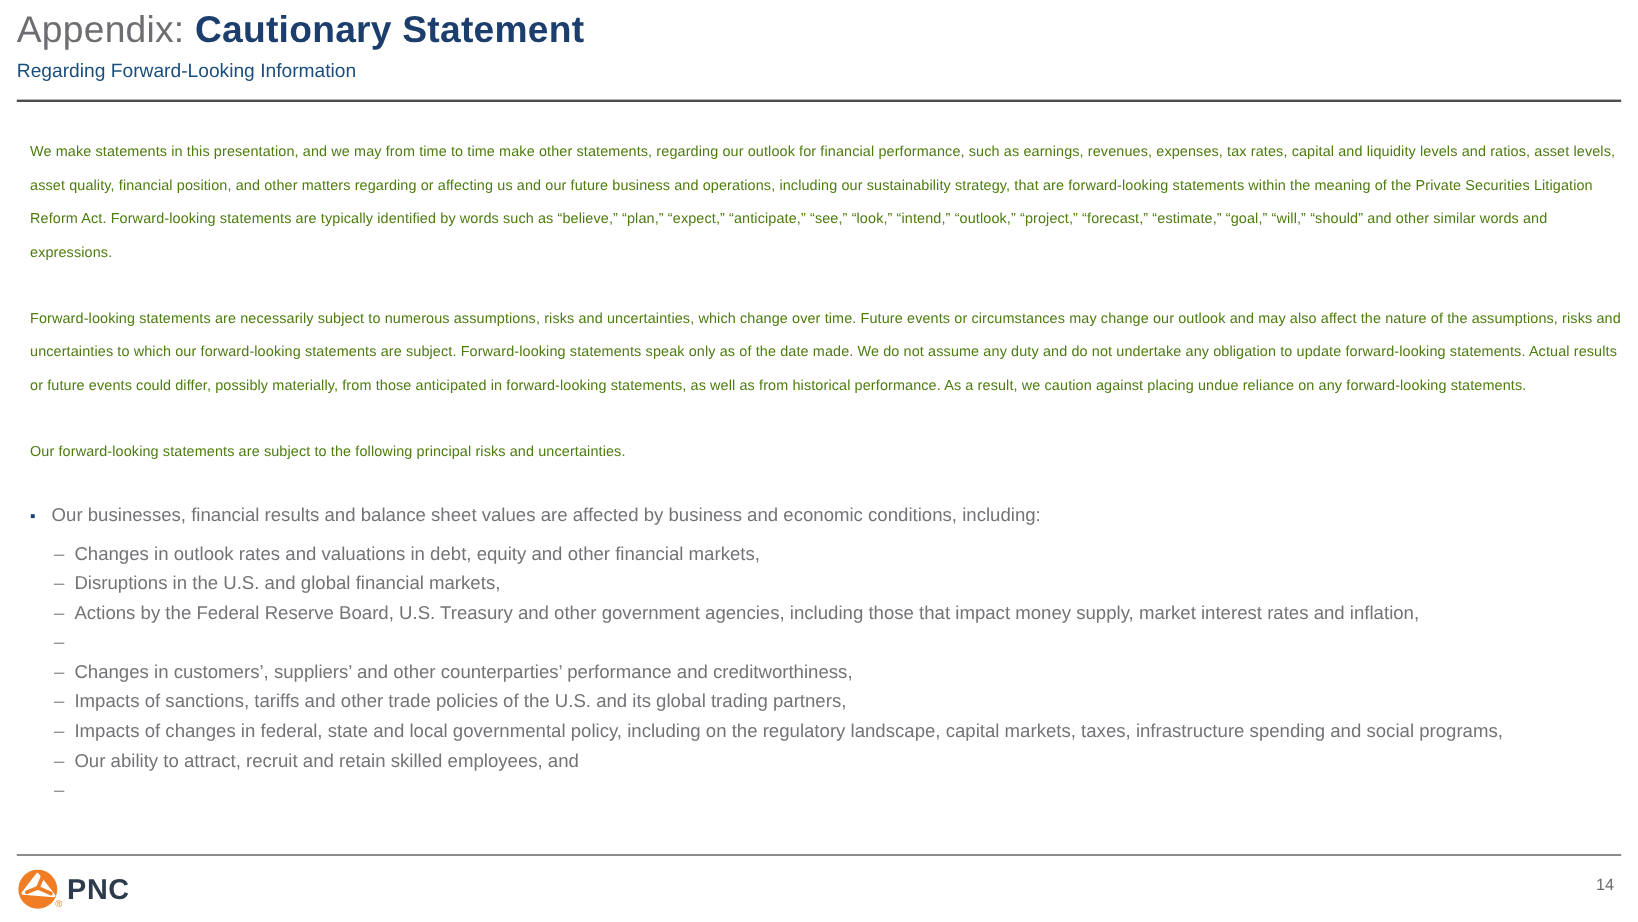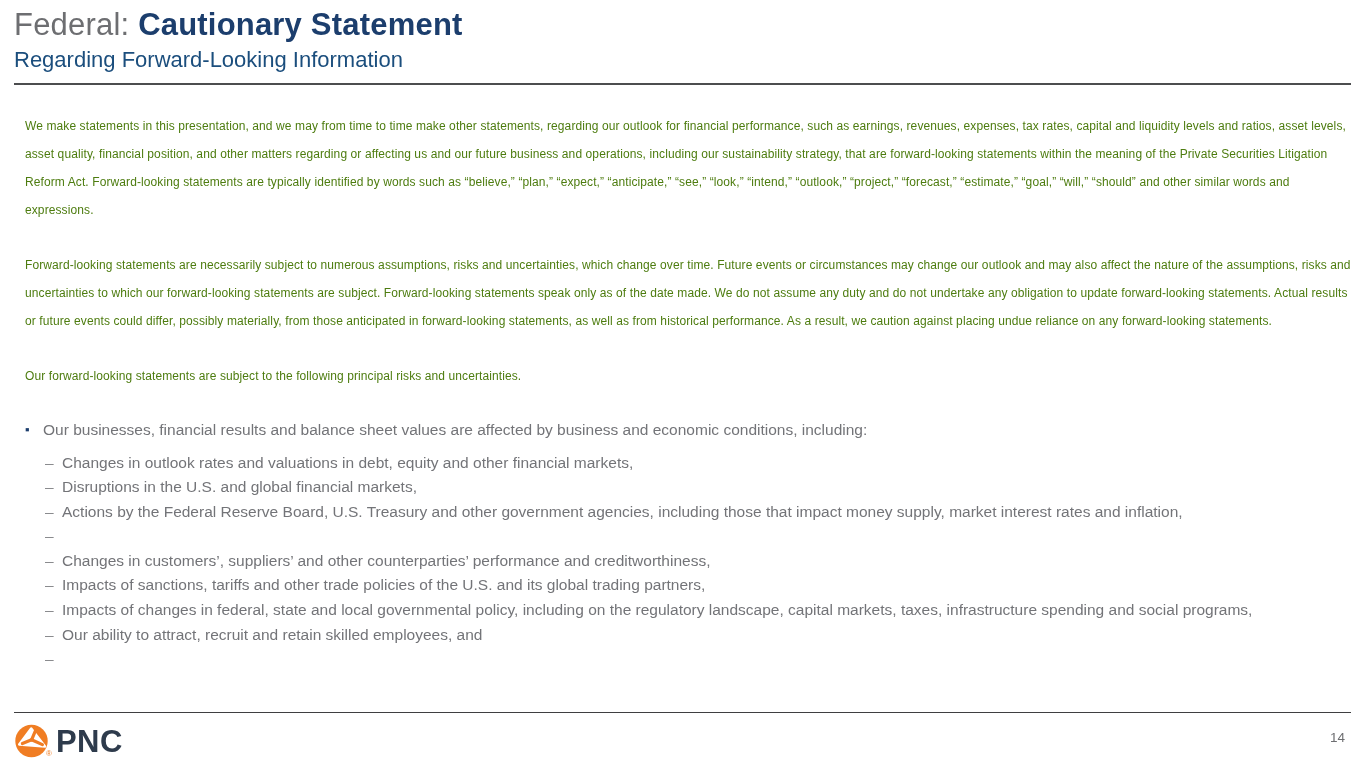--- a/index.html
+++ b/index.html
@@ -9,21 +9,21 @@
     font-family:"Liberation Sans", sans-serif;
     position:relative; overflow:hidden;
   }
   .slide { position:relative; width:1365px; height:768px; background:#ffffff; }
 
   
   .header { padding:6px 14px 0 14px; }
   .title { font-size:31px; line-height:38px; letter-spacing:0.2px; }
   .title-prefix { color:#6d6e71; font-weight:400; }
   .title-main { color:#1c3e6d; font-weight:700;text-align:center; }
-  .subtitle { font-size:22px; line-height:29px; color:#1b4e7d; font-weight:400; margin-top:1px; }
+  .subtitle { font-size:16px; line-height:29px; color:#1b4e7d; font-weight:400; margin-top:1px; }
   .header-rule { margin:9px 14px 0 14px; border-top:2px solid #4c4d4f; }
 
   
   .content { margin:0 14px 0 25px; color:#7d7e82; }
   .content p {
     font-size:12px; line-height:28px; letter-spacing:0.1px;
     margin-top:27px; color:#4d7c0f;
   }
   .bullet-item { display:flex; margin-top:30px; font-size:15.5px; line-height:19.5px; color:#737478; }
   .bullet-marker {
@@ -33,33 +33,33 @@
   .sub-list { list-style:none; margin-top:11px; margin-left:20px; }
   .sub-list li { display:flex; font-size:15.5px; line-height:24.6px; color:#737478; }
   .dash { width:17px; flex:0 0 17px; color:#8a8b8e; }
 
   
   .footer-rule { position:absolute; left:14px; right:14px; top:712px; border-top:1px solid #3f3f41; }
   .footer-logo { position:absolute; left:14px; top:724px; display:flex; align-items:center; }
   .logo-mark { width:36px; height:36px; display:block; }
   .logo-reg { color:#F07D23; font-size:8px; align-self:flex-end; margin:0 2px 2px -4px; }
   .logo-text {
-    color:#2e3b4c; font-size:31px; font-weight:600; letter-spacing:0.5px;
+    color:#2e3b4c; font-size:24px; font-weight:600; letter-spacing:0.5px;
     line-height:36px; margin-left:2px;
   }
   .page-number { position:absolute; right:20px; top:730px; font-size:13.5px; color:#6d6e71; }
 </style>
 </head>
 <body>
 
 <div class="slide">
 
   <div class="header">
     <div class="title">
-      <span class="title-prefix">Federal: </span><span class="title-main">Cautionary Statement</span>
+      <span class="title-prefix">Appendix: </span><span class="title-main">Cautionary Statement</span>
     </div>
     <div class="subtitle">Regarding Forward-Looking Information</div>
   </div>
   <div class="header-rule"></div>
 
   <div class="content">
     <p>We make statements in this presentation, and we may from time to time make other statements, regarding our outlook for financial performance, such as earnings, revenues, expenses, tax rates, capital and liquidity levels and ratios, asset levels, asset quality, financial position, and other matters regarding or affecting us and our future business and operations, including our sustainability strategy, that are forward-looking statements within the meaning of the Private Securities Litigation Reform Act. Forward-looking statements are typically identified by words such as “believe,” “plan,” “expect,” “anticipate,” “see,” “look,” “intend,” “outlook,” “project,” “forecast,” “estimate,” “goal,” “will,” “should” and other similar words and expressions.</p>
     <p>Forward-looking statements are necessarily subject to numerous assumptions, risks and uncertainties, which change over time. Future events or circumstances may change our outlook and may also affect the nature of the assumptions, risks and uncertainties to which our forward-looking statements are subject. Forward-looking statements speak only as of the date made. We do not assume any duty and do not undertake any obligation to update forward-looking statements. Actual results or future events could differ, possibly materially, from those anticipated in forward-looking statements, as well as from historical performance. As a result, we caution against placing undue reliance on any forward-looking statements.</p>
     <p>Our forward-looking statements are subject to the following principal risks and uncertainties.</p>
 

